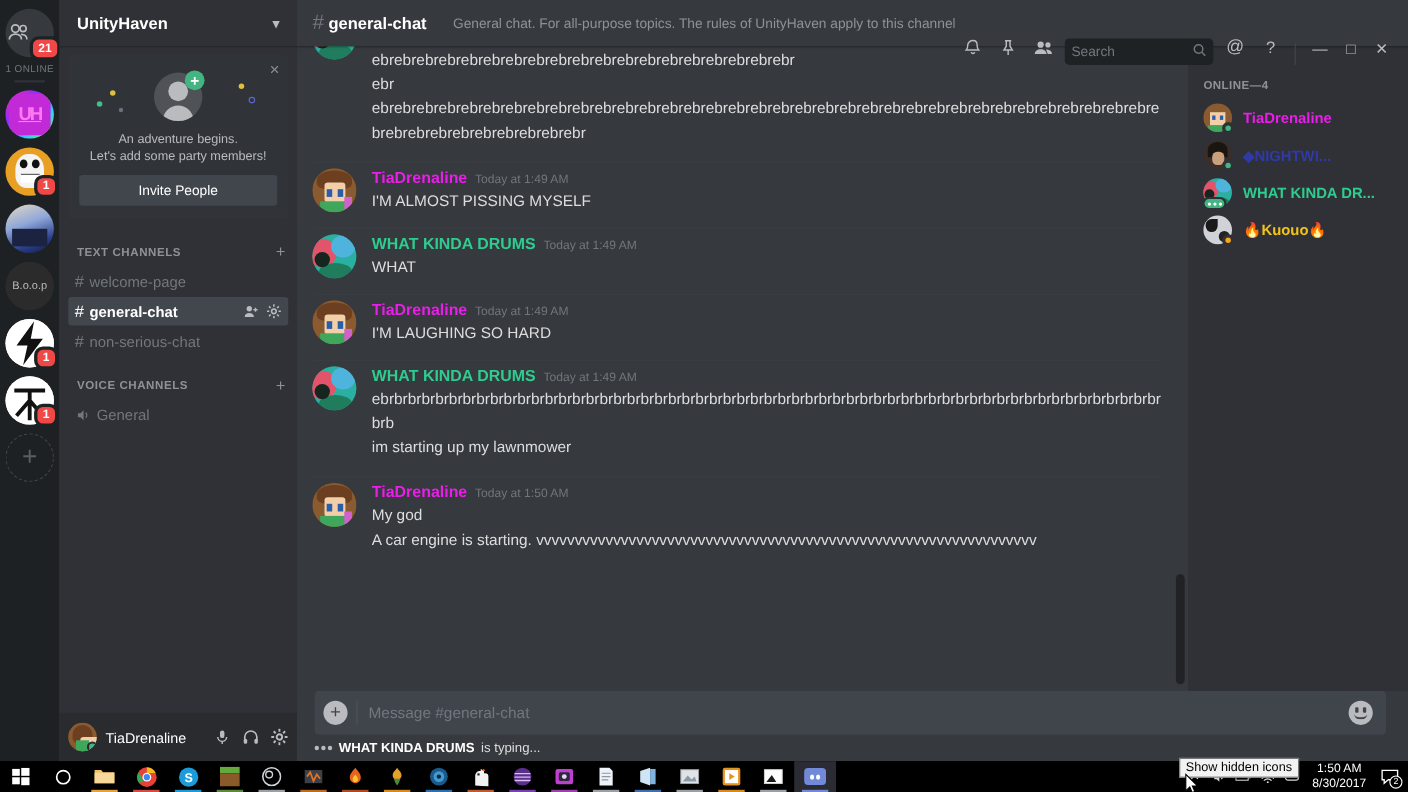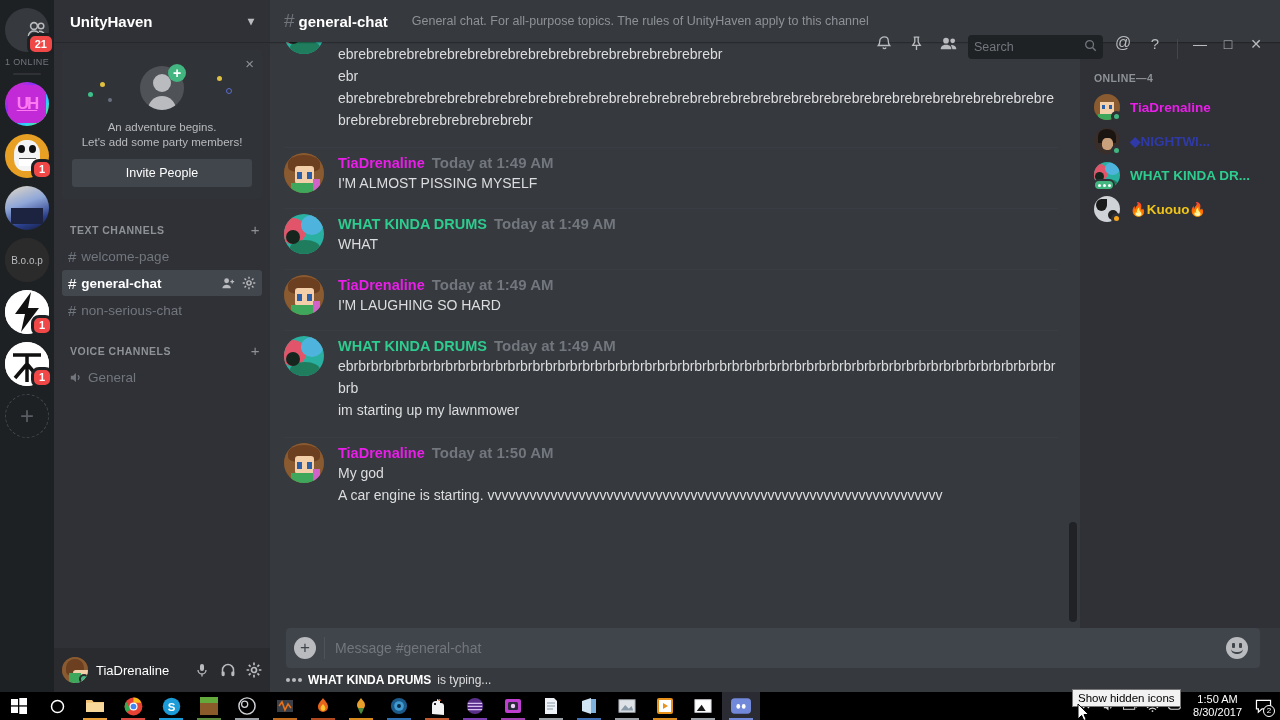--- a/index.html
+++ b/index.html
@@ -11,21 +11,21 @@
   }
   .app { position:relative; width:1280px; height:692px; display:flex; background:#36393e; }
 
   
   .guilds {
     width:54px; height:692px; background:#1e2124;
     display:flex; flex-direction:column; align-items:center;
     padding-top:8px; overflow:hidden; flex:0 0 54px;
   }
   .friends-btn { position:relative; width:44px; height:44px; border-radius:50%;
-    background:#36393e; display:flex; align-items:center; justify-content:flex-end; }
+    background:#36393e; display:flex; align-items:center; justify-content:flex-start; }
   .friends-btn svg { fill:#b9bbbe; }
   .badge {
     position:absolute; bottom:-3px; right:-6px; background:#f04747; color:#fff;
     border-radius:8px; font-size:11px; font-weight:bold; line-height:14px;
     padding:1px 5px; border:3px solid #1e2124; min-width:20px; text-align:center;
   }
   .online-label { font-size:9px; color:#72767d; margin-top:5px; letter-spacing:.4px; }
   .rail-divider { width:28px; height:2px; background:#2f3136; border-radius:1px; margin:6px 0 7px; }
   .guild { width:44px; height:44px; border-radius:50%; margin-bottom:8px;
     position:relative; overflow:visible; flex:0 0 44px; }
@@ -140,21 +140,21 @@
   .msg-scroll { padding:0 12px 0 0; }
   .msg-group { display:flex; padding:6px 10px 2px 14px; position:relative; }
   .msg-group.divided::before {
     content:""; position:absolute; left:14px; right:10px; top:0; height:1px; background:#42464d; opacity:.35;
   }
   .m-avatar { width:40px; height:40px; border-radius:50%; flex:0 0 40px; margin-right:14px;
     overflow:hidden; position:relative; }
   .m-body { flex:1; min-width:0; padding-top:1px; }
   .m-head { display:flex; align-items:baseline; gap:7px; margin-bottom:1px; }
   .m-name { font-size:14.5px; font-weight:bold; }
-  .m-time { font-size:15px; color:#72767d;font-weight:bold; }
+  .m-time { font-size:11px; color:#72767d; }
   .m-text { color:#dcddde; font-size:14px; line-height:22px;
     overflow-wrap:break-word; word-break:break-word; white-space:pre-wrap; }
 
   
   .av-tia { background:#5b3f2a; }
   .av-tia .hair { position:absolute; inset:0; background:#8a5a30; }
   .av-tia .hair2 { position:absolute; left:4px; top:2px; right:4px; height:17px;
     background:#6b3f1f; border-radius:50% 50% 30% 30%; }
   .av-tia .face { position:absolute; left:11px; top:13px; width:19px; height:18px;
     background:#f2cfa8; border-radius:3px; }

